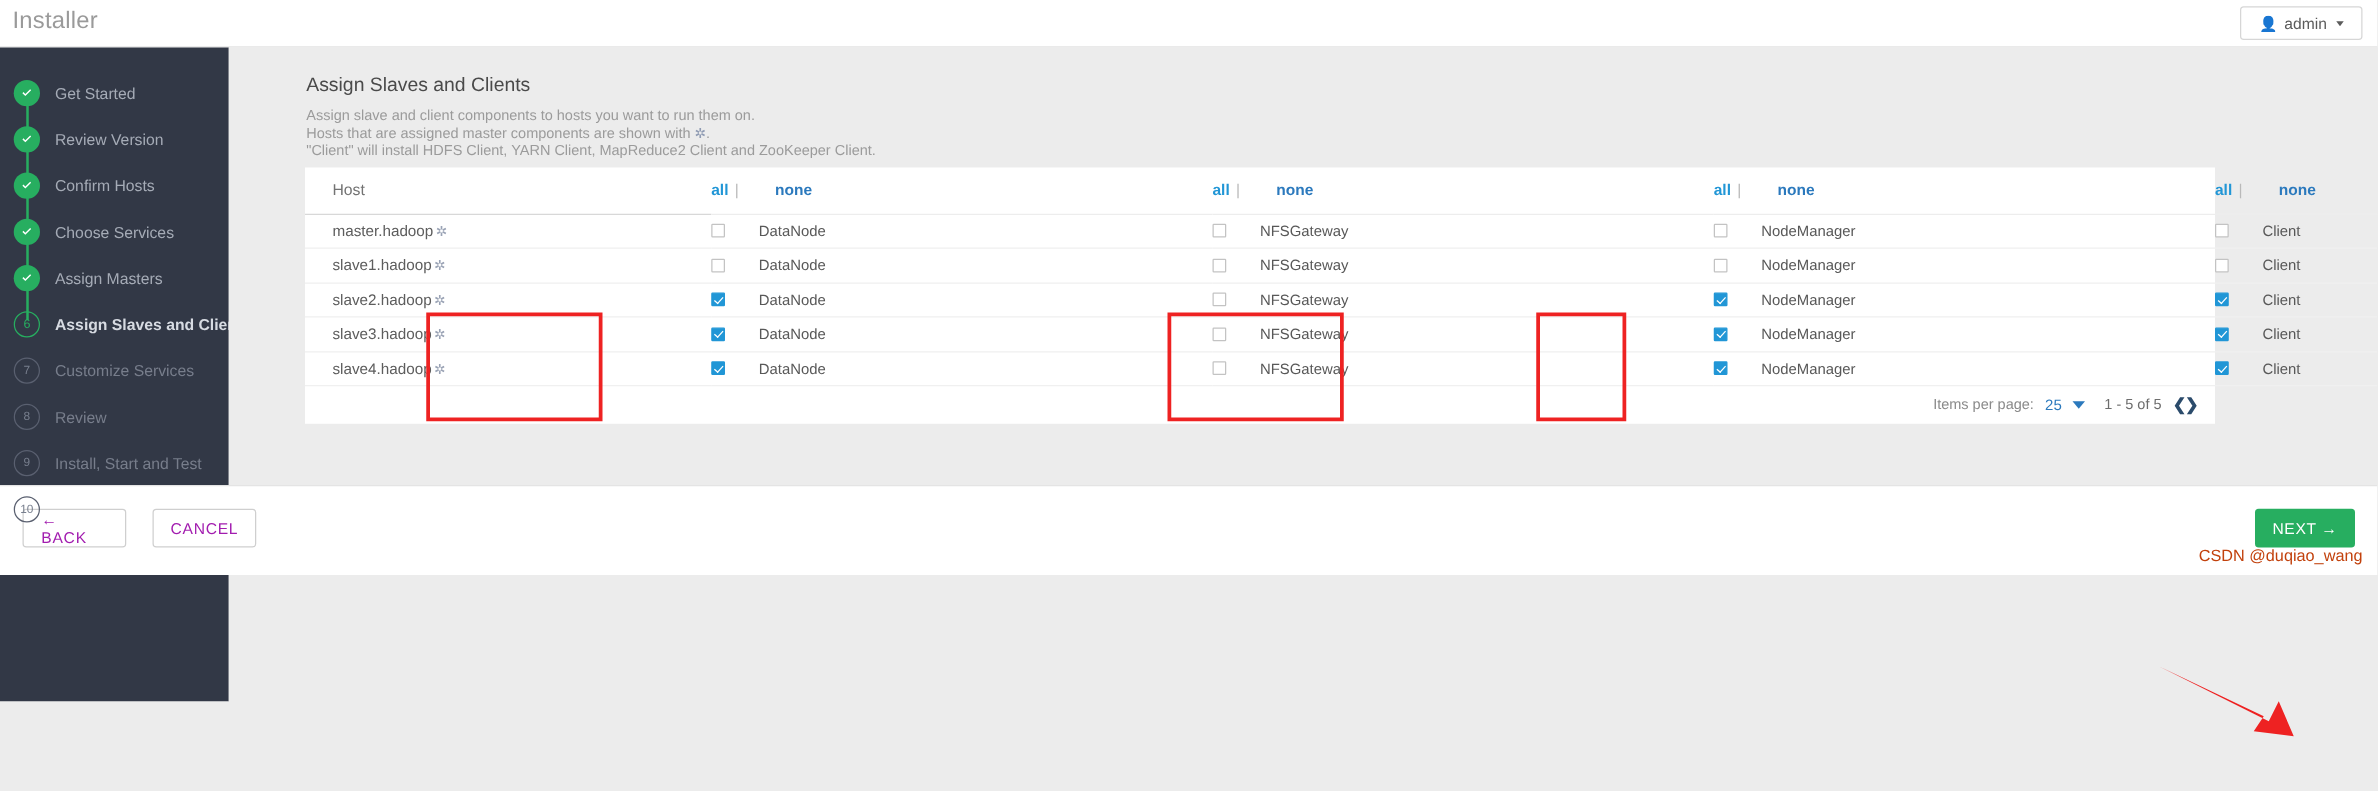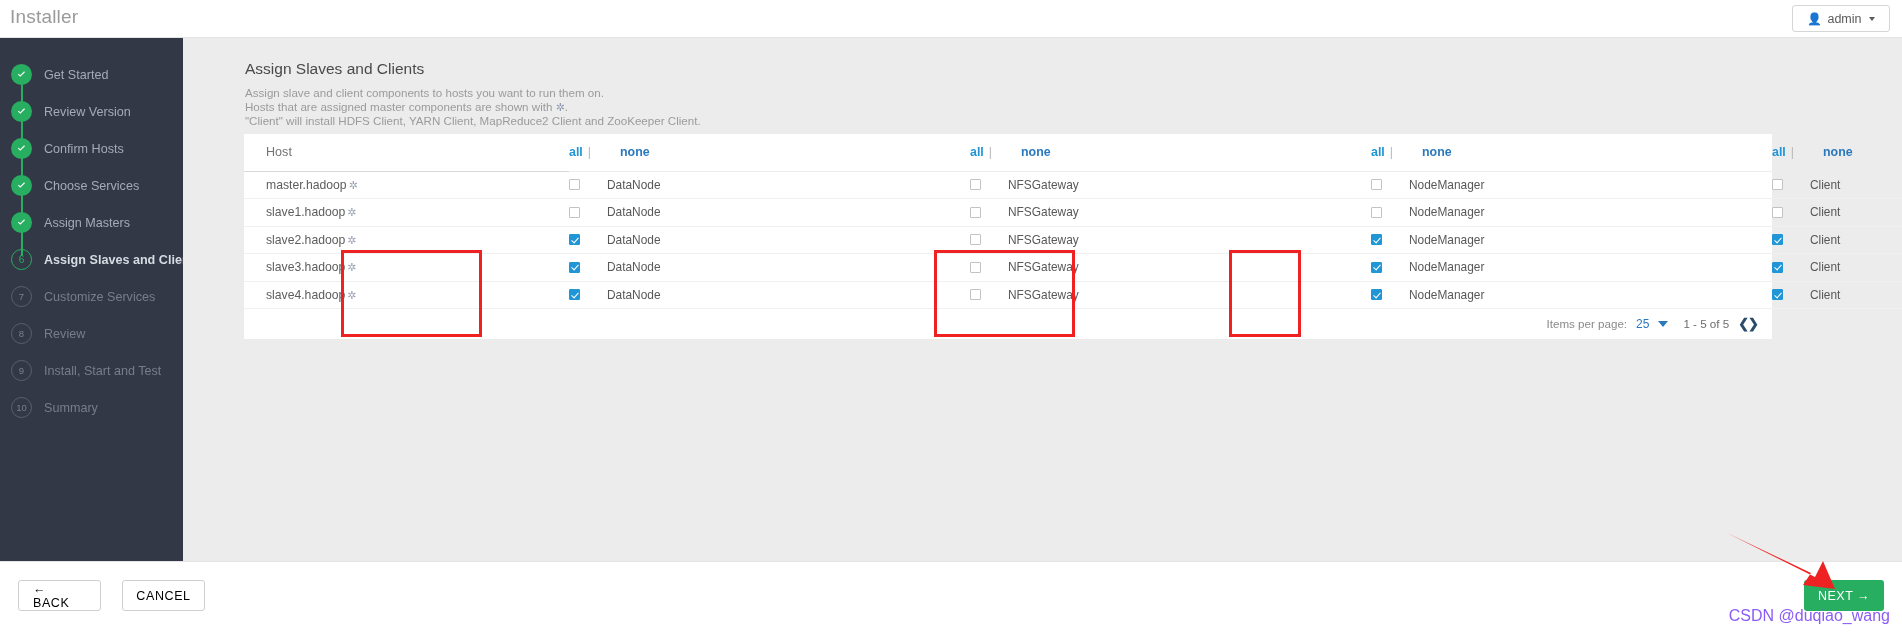--- a/index.html
+++ b/index.html
@@ -2,21 +2,21 @@
 <html><head>
 <meta charset="utf-8">
 <style>
   * { box-sizing: border-box; margin: 0; padding: 0; }
   html, body {
     width: 1902px; height: 633px;
     font-family: "Liberation Sans", sans-serif;
     background: #ececec;
     overflow: hidden;
   }
-  #app { position: relative; width: 1902px; height: 633px; }
+  #app { position: relative; width: 1902px; height: 460px; }
 
   
   .topbar {
     position: absolute; left: 0; top: 0; width: 1902px; height: 38px;
     background: #ffffff; border-bottom: 1px solid #e4e4e4;
   }
   .topbar-title {
     position: absolute; left: 10px; top: 6px;
     font-size: 19px; color: #9a9a9a; font-weight: 400;
     letter-spacing: .2px;
@@ -68,21 +68,21 @@
   .step-label.todo { color: #777d8b; }
 
   
   .footer {
     position: absolute; left: 0; bottom: 0; width: 1902px; height: 72px;
     background: #fff; border-top: 1px solid #e4e4e4;
   }
   .btn-outline {
     position: absolute; top: 18px; height: 31px;
     border: 1px solid #cfcfcf; background: #fff; border-radius: 3px;
-    color: #000000; font-size: 12.5px; letter-spacing: .6px;
+    color: #a21caf; font-size: 12.5px; letter-spacing: .6px;
     display: flex; align-items: center; justify-content: center;
     cursor: pointer; padding: 0 14px;
   }
   #back-button { left: 18px; width: 83px; }
   #cancel-button { left: 122px; width: 83px; }
   .btn-next {
     position: absolute; right: 18px; top: 18px; height: 31px; width: 80px;
     background: #27ae60; border: none; border-radius: 3px; color: #fff;
     font-size: 12.5px; letter-spacing: .5px;
     display: flex; align-items: center; justify-content: center; cursor: pointer;
@@ -172,21 +172,21 @@
 
   
   .redbox {
     position: absolute; border: 3px solid #ee2222;
     pointer-events: none; z-index: 30;
   }
   .red-arrow { position: absolute; z-index: 31; pointer-events: none; }
 
   .watermark {
     position: absolute; right: 12px; bottom: 8px;
-    font-size: 16px; color: #8b5cf6; z-index: 40;
+    font-size: 13px; color: #c2410c; z-index: 40;
   }
 </style>
 </head>
 <body>
 
 <div id="app">
 
   <div class="topbar">
     <div class="topbar-title">Installer</div>
     <div class="user-btn">

